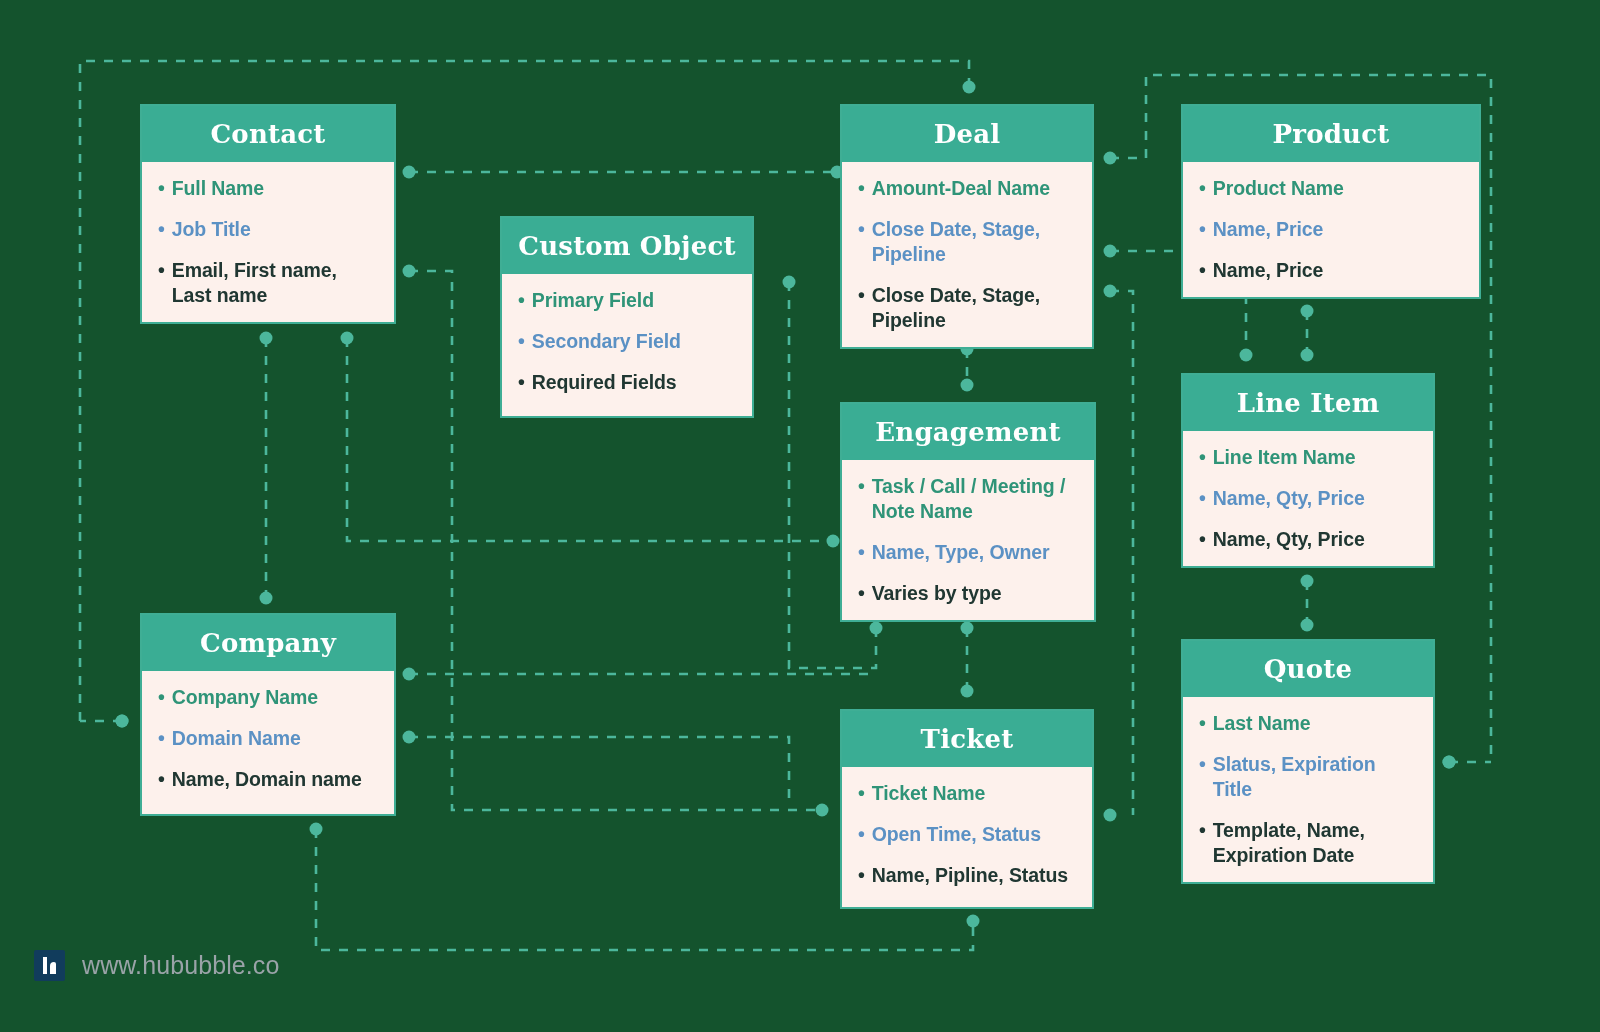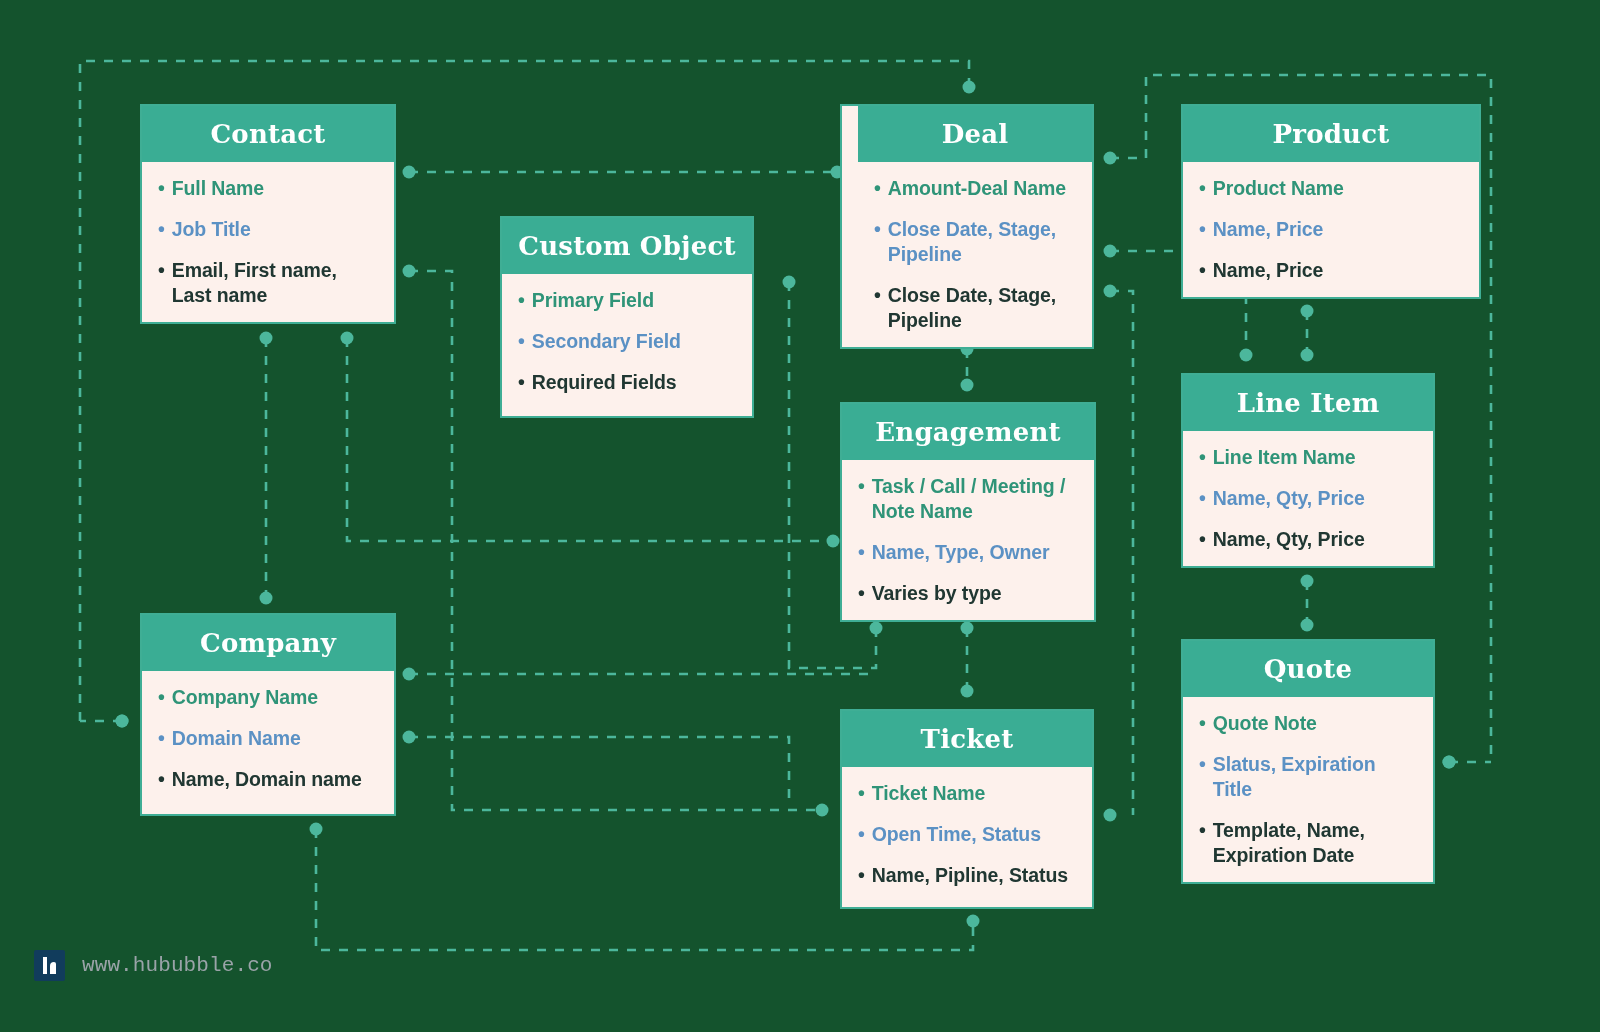--- a/index.html
+++ b/index.html
@@ -95,24 +95,23 @@
     top: 12px;
     width: 6px;
     height: 12px;
     background: #ffffff;
     border-top-left-radius: 6px;
     border-top-right-radius: 3px;
   }
   .footer-url {
     margin-left: 17px;
     color: #9aa3a8;
-    font-size: 21px;
+    font-size: 25px;
     font-weight: 500;
     letter-spacing: 0.1px;
-    font-family: Liberation Mono, monospace;
   }
 </style>
 </head>
 <body>
 
 <div id="canvas">
 
   <svg id="wires" viewBox="0 0 1600 1032" xmlns="http://www.w3.org/2000/svg">
       <path d="M 409 172 L 837 172" fill="none" stroke="#4cb79c" stroke-width="2.6" stroke-dasharray="9 9" stroke-linecap="butt"></path>
       <circle cx="409" cy="172" r="6.5" fill="#4cb79c"></circle>
@@ -211,21 +210,21 @@
           <div class="field f-blue" style="margin-top: 16px;">
             <span class="dot">•</span>
             <span class="txt">Domain Name</span>
           </div>
           <div class="field f-dark" style="margin-top: 16px;">
             <span class="dot">•</span>
             <span class="txt">Name, Domain name</span>
           </div>
         </div>
       </div>
-      <div class="card" style="left: 840px; top: 104px; width: 254px; min-height: 240px; padding-left: 16px;">
+      <div class="card" style="left: 840px; top: 104px; width: 254px; min-height: 240px;">
         <div class="card-header" style="height: 56px; font-size: 26px;">Deal</div>
         <div class="card-body">
           <div class="field f-green" style="margin-top: 0px;">
             <span class="dot">•</span>
             <span class="txt">Amount-Deal Name</span>
           </div>
           <div class="field f-blue" style="margin-top: 16px;">
             <span class="dot">•</span>
             <span class="txt">Close Date, Stage, Pipeline</span>
           </div>
@@ -301,21 +300,21 @@
             <span class="dot">•</span>
             <span class="txt">Name, Qty, Price</span>
           </div>
         </div>
       </div>
       <div class="card" style="left: 1181px; top: 639px; width: 254px; min-height: 221px;">
         <div class="card-header" style="height: 56px; font-size: 26px;">Quote</div>
         <div class="card-body">
           <div class="field f-green" style="margin-top: 0px;">
             <span class="dot">•</span>
-            <span class="txt">Quote Note</span>
+            <span class="txt">Last Name</span>
           </div>
           <div class="field f-blue" style="margin-top: 16px;">
             <span class="dot">•</span>
             <span class="txt">Slatus, Expiration Title</span>
           </div>
           <div class="field f-dark" style="margin-top: 16px;">
             <span class="dot">•</span>
             <span class="txt">Template, Name, Expiration Date</span>
           </div>
         </div>

